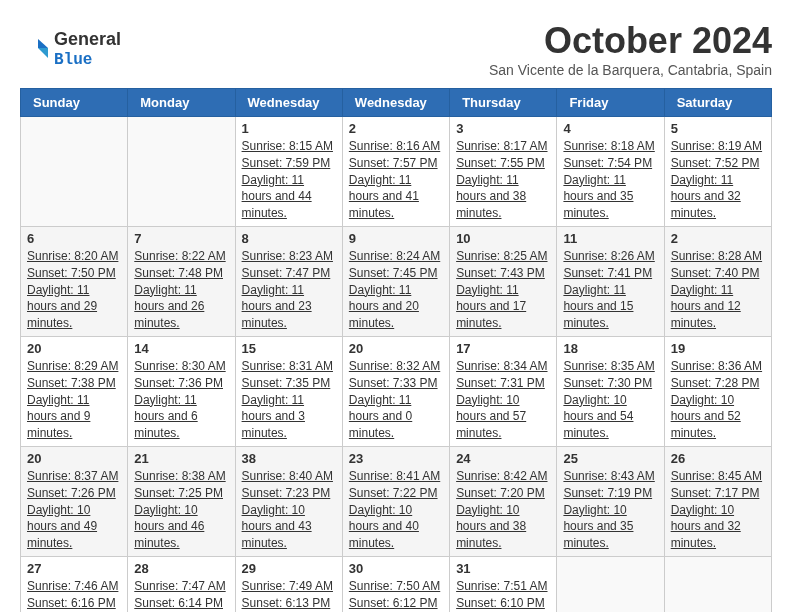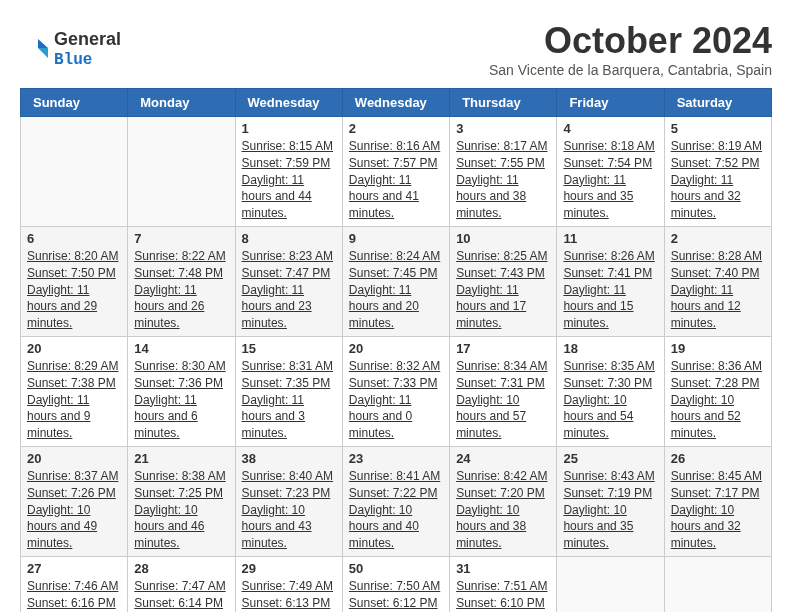--- a/index.html
+++ b/index.html
@@ -251,21 +251,21 @@
         </td>
         <td>
           <span class="day-number">28</span>
           <div class="day-info">Sunrise: 7:47 AM<br>Sunset: 6:14 PM<br>Daylight: 10 hours and 27 minutes.</div>
         </td>
         <td>
           <span class="day-number">29</span>
           <div class="day-info">Sunrise: 7:49 AM<br>Sunset: 6:13 PM<br>Daylight: 10 hours and 24 minutes.</div>
         </td>
         <td>
-          <span class="day-number">50</span>
+          <span class="day-number">30</span>
           <div class="day-info">Sunrise: 7:50 AM<br>Sunset: 6:12 PM<br>Daylight: 10 hours and 21 minutes.</div>
         </td>
         <td>
           <span class="day-number">31</span>
           <div class="day-info">Sunrise: 7:51 AM<br>Sunset: 6:10 PM<br>Daylight: 10 hours and 19 minutes.</div>
         </td>
         <td class="empty"></td>
         <td class="empty"></td>
       </tr>
     </tbody>

